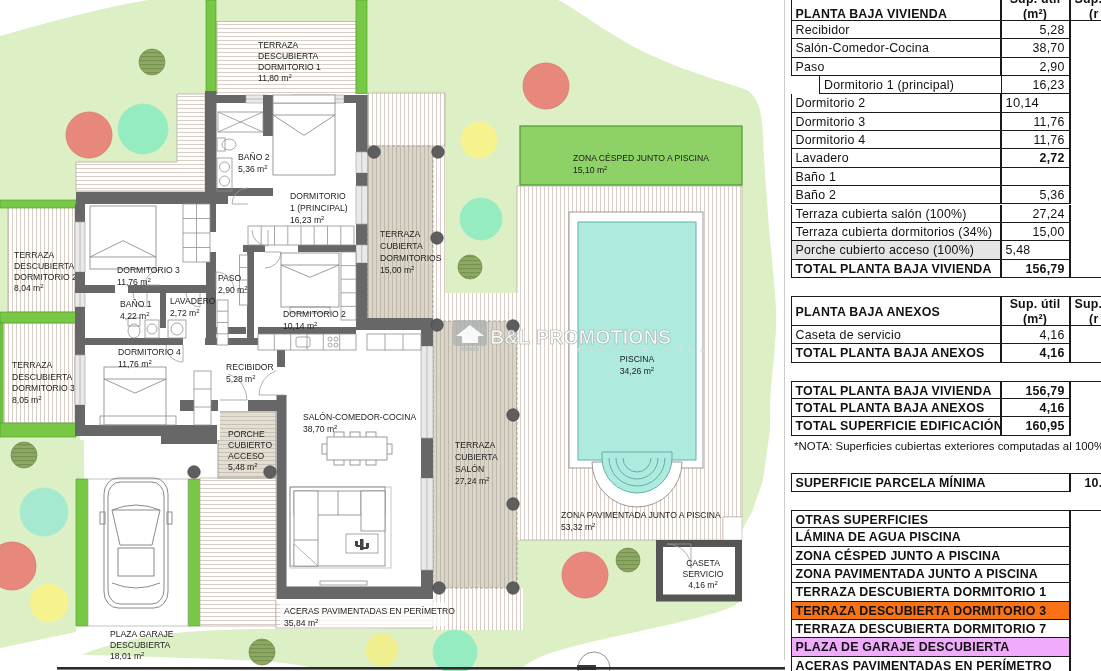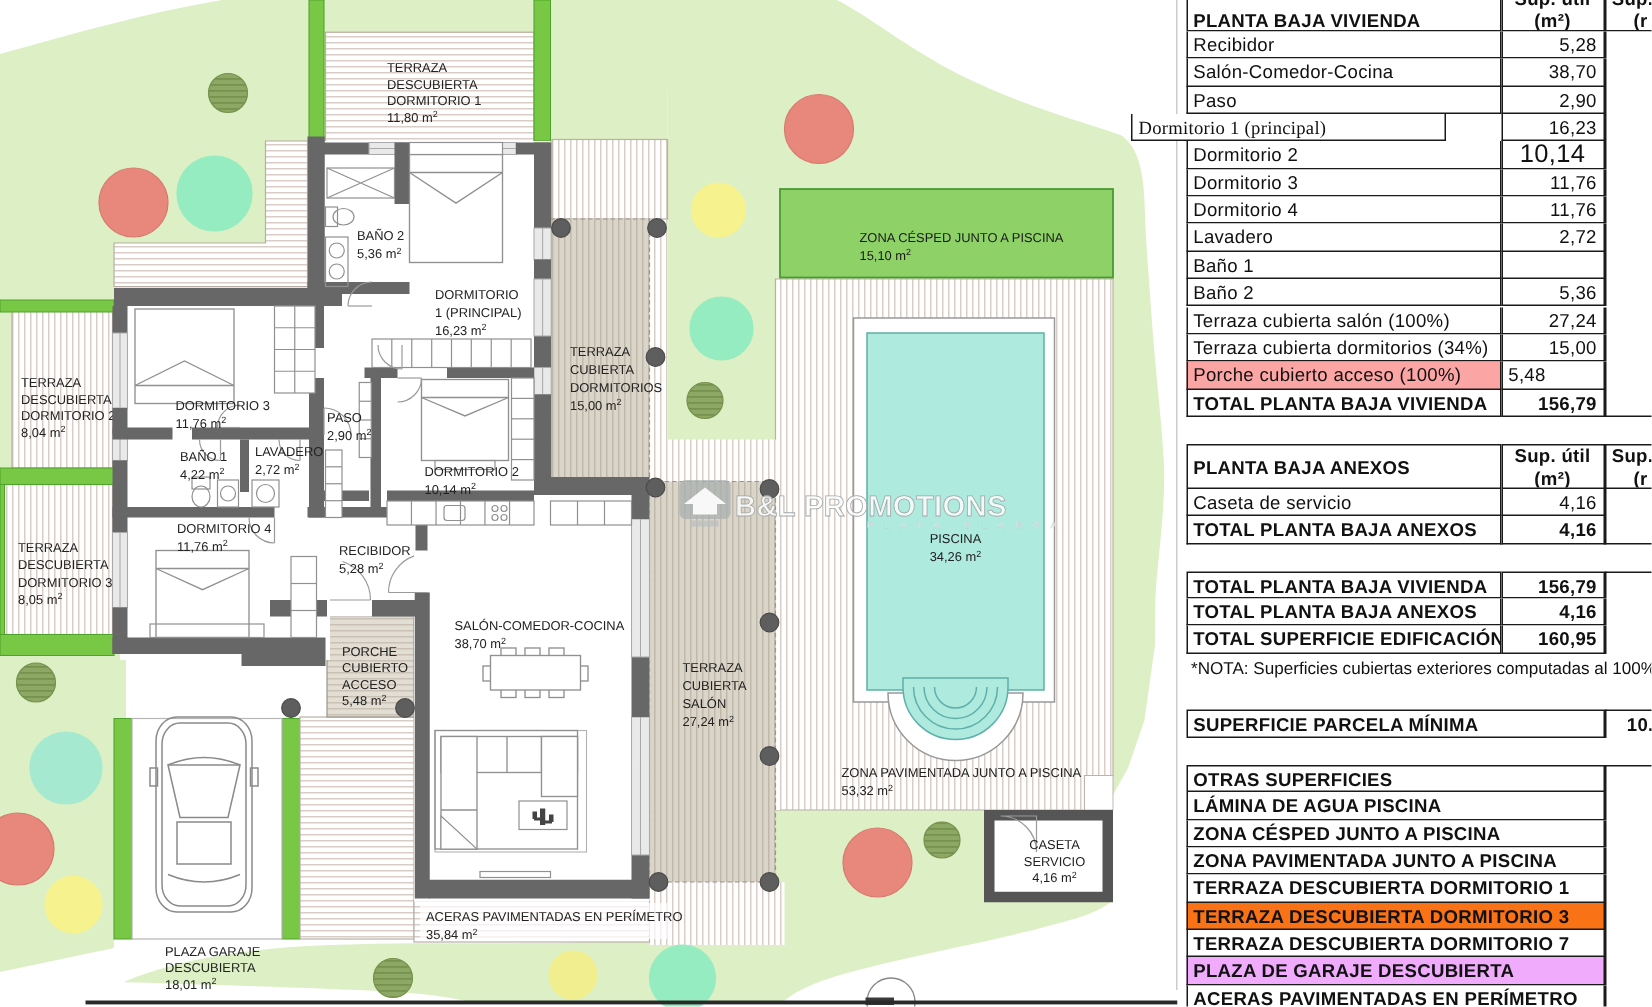--- a/index.html
+++ b/index.html
@@ -678,34 +678,34 @@
   </div>
 <div class="cell" style="left:790.5px;top:57.7px;width:210.0px;height:18.35px;z-index:1;border-right:1.1px solid #1a1a1a;border-bottom:1.1px solid #1a1a1a;border-left:1.1px solid #1a1a1a;background:#fff;">
     <div style="position:absolute;left:4px;right:4px;top:0;bottom:0;line-height:18.35px;text-align:left;font-size:12.4px;">Paso</div>
   </div>
 <div class="cell" style="left:1000.5px;top:57.7px;width:69.0px;height:18.35px;z-index:1;border-right:1.1px solid #1a1a1a;border-bottom:1.1px solid #1a1a1a;border-left:1.1px solid #1a1a1a;background:#fff;">
     <div style="position:absolute;left:4px;right:4px;top:0;bottom:0;line-height:18.35px;text-align:right;font-size:12.4px;">2,90</div>
   </div>
 <div class="cell" style="left:1069.5px;top:57.7px;width:45.5px;height:18.35px;z-index:1;border-right:1.1px solid #1a1a1a;border-left:1.1px solid #1a1a1a;background:#fff;">
     <div style="position:absolute;left:4px;right:4px;top:0;bottom:0;line-height:18.35px;text-align:left;font-size:12.4px;"></div>
   </div>
-<div class="cell" style="left:754px;top:76.05000000000001px;width:210.0px;height:18.35px;z-index:1;border-right:1.1px solid #1a1a1a;border-bottom:1.1px solid #1a1a1a;border-left:1.1px solid #1a1a1a;background:#fff;font-family:Liberation Serif, serif;">
+<div class="cell" style="left:819px;top:76.05000000000001px;width:210.0px;height:18.35px;z-index:1;border-right:1.1px solid #1a1a1a;border-bottom:1.1px solid #1a1a1a;border-left:1.1px solid #1a1a1a;background:#fff;">
     <div style="position:absolute;left:4px;right:4px;top:0;bottom:0;line-height:18.35px;text-align:left;font-size:12.4px;">Dormitorio 1 (principal)</div>
   </div>
 <div class="cell" style="left:1000.5px;top:76.05000000000001px;width:69.0px;height:18.35px;z-index:1;border-right:1.1px solid #1a1a1a;border-bottom:1.1px solid #1a1a1a;border-left:1.1px solid #1a1a1a;background:#fff;">
     <div style="position:absolute;left:4px;right:4px;top:0;bottom:0;line-height:18.35px;text-align:right;font-size:12.4px;">16,23</div>
   </div>
 <div class="cell" style="left:1069.5px;top:76.05000000000001px;width:45.5px;height:18.35px;z-index:1;border-right:1.1px solid #1a1a1a;border-left:1.1px solid #1a1a1a;background:#fff;">
     <div style="position:absolute;left:4px;right:4px;top:0;bottom:0;line-height:18.35px;text-align:left;font-size:12.4px;"></div>
   </div>
 <div class="cell" style="left:790.5px;top:94.4px;width:210.0px;height:18.35px;z-index:1;border-right:1.1px solid #1a1a1a;border-bottom:1.1px solid #1a1a1a;border-left:1.1px solid #1a1a1a;background:#fff;">
     <div style="position:absolute;left:4px;right:4px;top:0;bottom:0;line-height:18.35px;text-align:left;font-size:12.4px;">Dormitorio 2</div>
   </div>
 <div class="cell" style="left:1000.5px;top:94.4px;width:69.0px;height:18.35px;z-index:1;border-right:1.1px solid #1a1a1a;border-bottom:1.1px solid #1a1a1a;border-left:1.1px solid #1a1a1a;background:#fff;">
-    <div style="position:absolute;left:4px;right:4px;top:0;bottom:0;line-height:18.35px;text-align:center;font-size:17px;">10,14</div>
+    <div style="position:absolute;left:4px;right:4px;top:0;bottom:0;line-height:18.35px;text-align:left;font-size:13px;">10,14</div>
   </div>
 <div class="cell" style="left:1069.5px;top:94.4px;width:45.5px;height:18.35px;z-index:1;border-right:1.1px solid #1a1a1a;border-left:1.1px solid #1a1a1a;background:#fff;">
     <div style="position:absolute;left:4px;right:4px;top:0;bottom:0;line-height:18.35px;text-align:left;font-size:12.4px;"></div>
   </div>
 <div class="cell" style="left:790.5px;top:112.75px;width:210.0px;height:18.35px;z-index:1;border-right:1.1px solid #1a1a1a;border-bottom:1.1px solid #1a1a1a;border-left:1.1px solid #1a1a1a;background:#fff;">
     <div style="position:absolute;left:4px;right:4px;top:0;bottom:0;line-height:18.35px;text-align:left;font-size:12.4px;">Dormitorio 3</div>
   </div>
 <div class="cell" style="left:1000.5px;top:112.75px;width:69.0px;height:18.35px;z-index:1;border-right:1.1px solid #1a1a1a;border-bottom:1.1px solid #1a1a1a;border-left:1.1px solid #1a1a1a;background:#fff;">
     <div style="position:absolute;left:4px;right:4px;top:0;bottom:0;line-height:18.35px;text-align:right;font-size:12.4px;">11,76</div>
   </div>
@@ -718,21 +718,21 @@
 <div class="cell" style="left:1000.5px;top:131.1px;width:69.0px;height:18.35px;z-index:1;border-right:1.1px solid #1a1a1a;border-bottom:1.1px solid #1a1a1a;border-left:1.1px solid #1a1a1a;background:#fff;">
     <div style="position:absolute;left:4px;right:4px;top:0;bottom:0;line-height:18.35px;text-align:right;font-size:12.4px;">11,76</div>
   </div>
 <div class="cell" style="left:1069.5px;top:131.1px;width:45.5px;height:18.35px;z-index:1;border-right:1.1px solid #1a1a1a;border-left:1.1px solid #1a1a1a;background:#fff;">
     <div style="position:absolute;left:4px;right:4px;top:0;bottom:0;line-height:18.35px;text-align:left;font-size:12.4px;"></div>
   </div>
 <div class="cell" style="left:790.5px;top:149.45px;width:210.0px;height:18.35px;z-index:1;border-right:1.1px solid #1a1a1a;border-bottom:1.1px solid #1a1a1a;border-left:1.1px solid #1a1a1a;background:#fff;">
     <div style="position:absolute;left:4px;right:4px;top:0;bottom:0;line-height:18.35px;text-align:left;font-size:12.4px;">Lavadero</div>
   </div>
 <div class="cell" style="left:1000.5px;top:149.45px;width:69.0px;height:18.35px;z-index:1;border-right:1.1px solid #1a1a1a;border-bottom:1.1px solid #1a1a1a;border-left:1.1px solid #1a1a1a;background:#fff;">
-    <div style="position:absolute;left:4px;right:4px;top:0;bottom:0;line-height:18.35px;text-align:right;font-size:12.4px;">2,72</div>
+    <div style="position:absolute;left:4px;right:4px;top:0;bottom:0;line-height:18.35px;text-align:right;font-size:12.4px;font-weight:bold;">2,72</div>
   </div>
 <div class="cell" style="left:1069.5px;top:149.45px;width:45.5px;height:18.35px;z-index:1;border-right:1.1px solid #1a1a1a;border-left:1.1px solid #1a1a1a;background:#fff;">
     <div style="position:absolute;left:4px;right:4px;top:0;bottom:0;line-height:18.35px;text-align:left;font-size:12.4px;"></div>
   </div>
 <div class="cell" style="left:790.5px;top:167.79999999999998px;width:210.0px;height:18.35px;z-index:1;border-right:1.1px solid #1a1a1a;border-bottom:1.1px solid #1a1a1a;border-left:1.1px solid #1a1a1a;background:#fff;">
     <div style="position:absolute;left:4px;right:4px;top:0;bottom:0;line-height:18.35px;text-align:left;font-size:12.4px;">Baño 1</div>
   </div>
 <div class="cell" style="left:1000.5px;top:167.79999999999998px;width:69.0px;height:18.35px;z-index:1;border-right:1.1px solid #1a1a1a;border-bottom:1.1px solid #1a1a1a;border-left:1.1px solid #1a1a1a;background:#fff;">
     <div style="position:absolute;left:4px;right:4px;top:0;bottom:0;line-height:18.35px;font-size:13px;margin-top:24px;">4,22</div>
   </div>
@@ -759,21 +759,21 @@
   </div>
 <div class="cell" style="left:790.5px;top:222.84999999999997px;width:210.0px;height:18.35px;z-index:1;border-right:1.1px solid #1a1a1a;border-bottom:1.1px solid #1a1a1a;border-left:1.1px solid #1a1a1a;background:#fff;">
     <div style="position:absolute;left:4px;right:4px;top:0;bottom:0;line-height:18.35px;text-align:left;font-size:12.4px;">Terraza cubierta dormitorios (34%)</div>
   </div>
 <div class="cell" style="left:1000.5px;top:222.84999999999997px;width:69.0px;height:18.35px;z-index:1;border-right:1.1px solid #1a1a1a;border-bottom:1.1px solid #1a1a1a;border-left:1.1px solid #1a1a1a;background:#fff;">
     <div style="position:absolute;left:4px;right:4px;top:0;bottom:0;line-height:18.35px;text-align:right;font-size:12.4px;">15,00</div>
   </div>
 <div class="cell" style="left:1069.5px;top:222.84999999999997px;width:45.5px;height:18.35px;z-index:1;border-right:1.1px solid #1a1a1a;border-left:1.1px solid #1a1a1a;background:#fff;">
     <div style="position:absolute;left:4px;right:4px;top:0;bottom:0;line-height:18.35px;text-align:left;font-size:12.4px;"></div>
   </div>
-<div class="cell" style="left:790.5px;top:241.19999999999996px;width:210.0px;height:18.35px;z-index:1;border-right:1.1px solid #1a1a1a;border-bottom:1.1px solid #1a1a1a;border-left:1.1px solid #1a1a1a;background:#fca5a5;">
+<div class="cell" style="left:790.5px;top:241.19999999999996px;width:210.0px;height:18.35px;z-index:1;border-right:1.1px solid #1a1a1a;border-bottom:1.1px solid #1a1a1a;border-left:1.1px solid #1a1a1a;background:#e5e5e5;">
     <div style="position:absolute;left:4px;right:4px;top:0;bottom:0;line-height:18.35px;text-align:left;font-size:12.4px;">Porche cubierto acceso (100%)</div>
   </div>
 <div class="cell" style="left:1000.5px;top:241.19999999999996px;width:69.0px;height:18.35px;z-index:1;border-right:1.1px solid #1a1a1a;border-bottom:1.1px solid #1a1a1a;border-left:1.1px solid #1a1a1a;background:#fff;">
     <div style="position:absolute;left:4px;right:4px;top:0;bottom:0;line-height:18.35px;font-size:12.4px;">5,48</div>
   </div>
 <div class="cell" style="left:1069.5px;top:241.19999999999996px;width:45.5px;height:18.35px;z-index:1;border-right:1.1px solid #1a1a1a;border-left:1.1px solid #1a1a1a;background:#fff;">
     <div style="position:absolute;left:4px;right:4px;top:0;bottom:0;line-height:18.35px;text-align:left;font-size:12.4px;"></div>
   </div>
 <div class="cell b" style="left:790.5px;top:259.54999999999995px;width:210.0px;height:18.85px;z-index:1;border-right:1.3px solid #1a1a1a;border-bottom:1.3px solid #1a1a1a;border-left:1.3px solid #1a1a1a;background:#fff;">
     <div style="position:absolute;left:4px;right:4px;top:0;bottom:0;line-height:18.85px;text-align:left;font-size:12.4px;">TOTAL PLANTA BAJA VIVIENDA</div>

